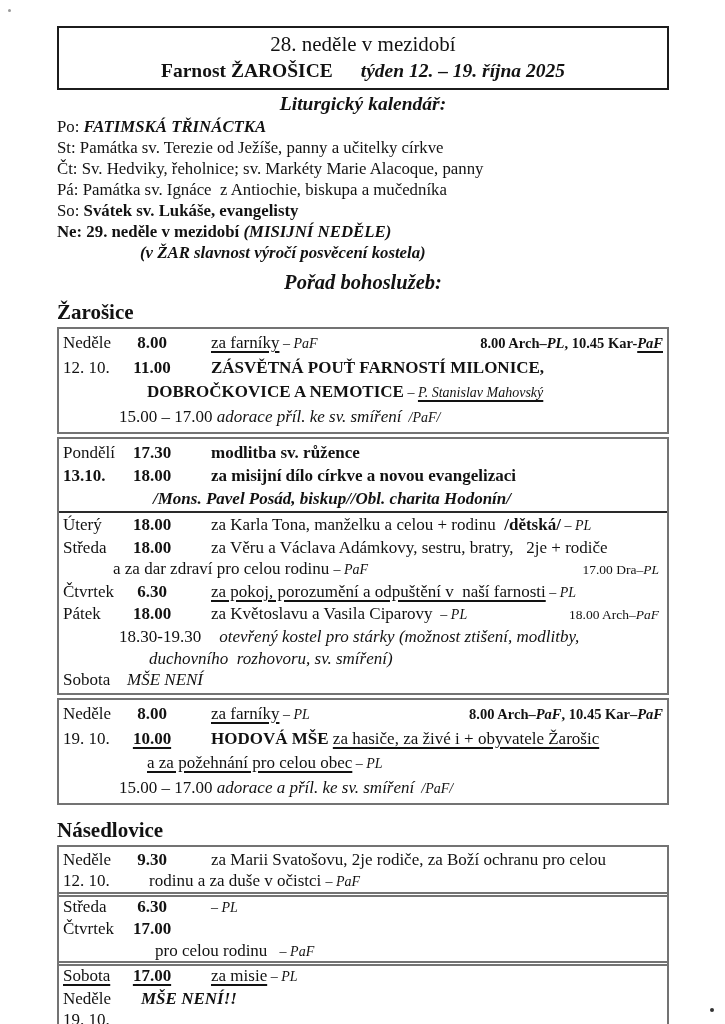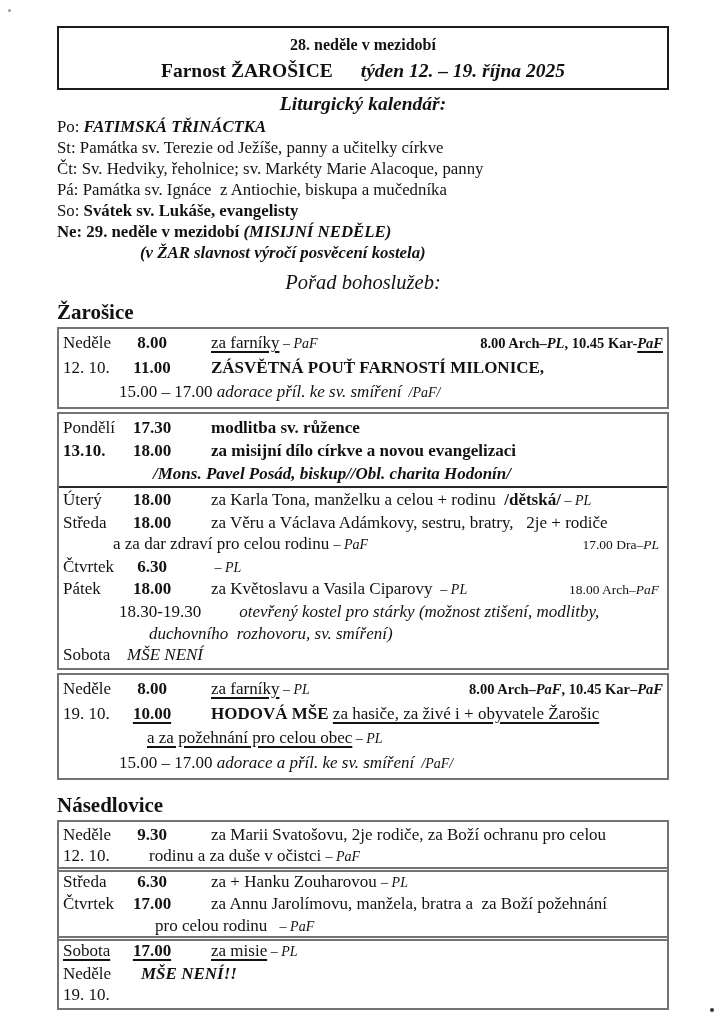--- a/index.html
+++ b/index.html
@@ -5,30 +5,30 @@
   html,body{margin:0;padding:0;background:#fff;}
   body{
     width:725px;height:1024px;position:relative;overflow:hidden;
     font-family:"Liberation Serif","DejaVu Serif",serif;
     color:#121212;
   }
   .doc{position:absolute;left:57px;top:26px;width:612px;}
 
   
   .header-box{border:2px solid #1c1c1c;text-align:center;padding:3px 4px 5px;}
-  .h-title{font-size:16px;font-weight:bold;line-height:27px;}
+  .h-title{font-size:21px;font-weight:normal;line-height:27px;}
   .h-sub{display:flex;justify-content:center;gap:28px;font-size:19.5px;font-weight:bold;line-height:25px;}
   .h-sub .week{font-style:italic;}
 
   
   .cal-heading{text-align:center;font-size:19.5px;font-weight:bold;font-style:italic;line-height:24px;margin-top:2px;}
   .cal-line{font-size:16.8px;line-height:21px;white-space:pre-wrap;}
   .cal-note{padding-left:83px;}
 
-  .sched-heading{text-align:center;font-size:20.5px;font-weight:normal;font-style:italic;line-height:26px;margin:6px 0 4px;}
+  .sched-heading{text-align:center;font-size:20.5px;font-weight:bold;font-style:italic;line-height:26px;margin:6px 0 4px;}
   .place-heading{font-size:21px;font-weight:bold;line-height:27px;margin-bottom:1px;}
 
   
   .box{border:2px solid #737373;padding:2px 4px;margin-bottom:3px;}
   .box.joined{margin-top:-5px;margin-bottom:0;}
   .nsec .box{margin-bottom:0;}
   .row{display:flex;align-items:baseline;font-size:17px;line-height:24px;white-space:pre-wrap;}
   .box2 .row{line-height:23px;}
   .box2 .row.lower{line-height:21.6px;}
   .nsec .row{line-height:21.5px;}
@@ -42,21 +42,21 @@
   .cel{font-size:14px;font-style:italic;}
   .right{margin-left:auto;font-size:14.5px;font-weight:bold;white-space:pre;}
   .right-sm{margin-left:auto;font-size:13.5px;white-space:pre;padding-right:4px;}
   .sep{border-top:2px solid #2a2a2a;margin:1px -4px;}
   .ind50{padding-left:50px;}
   .ind56{padding-left:56px;}
   .ind84{padding-left:84px;}
   .ind86{padding-left:86px;}
   .ind90{padding-left:90px;}
   .ind92{padding-left:92px;gap:8px;}
-  .gap26{padding-left:38px;}
+  .gap26{padding-left:18px;}
   .gap22{padding-left:22px;}
   .gap14{padding-left:14px;}
   .nsec{margin-top:12px;}
 
   .dot{position:absolute;border-radius:50%;}
   .dot.tl{left:8px;top:9px;width:3px;height:3px;background:#9a9a9a;}
   .dot.br{left:710px;top:1008px;width:4px;height:4px;background:#333;}
 </style>
 </head>
 <body>
@@ -90,20 +90,25 @@
       <span class="t">8.00</span>
       <span class="u">za farníky</span>
       <span class="cel"> – PaF</span>
       <span class="right"><span>8.00 Arch–</span><span class="i">PL</span><span>, 10.45 Kar-</span><span class="i u">PaF</span></span>
     </div>
     <div class="row">
       <span class="d">12. 10.</span>
       <span class="t">11.00</span>
       <span class="b">ZÁSVĚTNÁ POUŤ FARNOSTÍ MILONICE,</span>
     </div>
+    <div class="row ind84">
+      <span class="b">DOBROČKOVICE A NEMOTICE</span>
+      <span class="sm"> – </span>
+      <span class="sm i u">P. Stanislav Mahovský</span>
+    </div>
     <div class="row ind56">
       <span>15.00 – 17.00 </span>
       <span class="i">adorace příl. ke sv. smíření</span>
       <span class="cel">  /PaF/</span>
     </div>
   </div>
 
   <div class="box box2">
     <div class="row">
       <span class="d">Pondělí</span>
@@ -132,20 +137,21 @@
       <span>za Věru a Václava Adámkovy, sestru, bratry,   2je + rodiče</span>
     </div>
     <div class="row lower ind50">
       <span>a za dar zdraví pro celou rodinu </span>
       <span class="cel">– PaF</span>
       <span class="right-sm"><span>17.00 Dra–</span><span class="i">PL</span></span>
     </div>
     <div class="row lower">
       <span class="d">Čtvrtek</span>
       <span class="t">6.30</span>
+      <span class="u">za pokoj, porozumění a odpuštění v  naší farnosti</span>
       <span class="cel"> – PL</span>
     </div>
     <div class="row lower">
       <span class="d">Pátek</span>
       <span class="t">18.00</span>
       <span>za Květoslavu a Vasila Ciparovy </span>
       <span class="cel"> – PL</span>
       <span class="right-sm"><span>18.00 Arch–</span><span class="i">PaF</span></span>
     </div>
     <div class="row lower ind56">
@@ -199,27 +205,25 @@
         <span class="d">12. 10.</span>
         <span class="gap22">rodinu a za duše v očistci </span>
         <span class="cel">– PaF</span>
       </div>
     </div>
 
     <div class="box joined">
       <div class="row">
         <span class="d">Středa</span>
         <span class="t">6.30</span>
-        <span>za + Hanku Zouharovou </span>
         <span class="cel">– PL</span>
       </div>
       <div class="row">
         <span class="d">Čtvrtek</span>
         <span class="t">17.00</span>
-        <span>za Annu Jarolímovu, manžela, bratra a  za Boží požehnání</span>
       </div>
       <div class="row ind92">
         <span>pro celou rodinu </span>
         <span class="cel">– PaF</span>
       </div>
     </div>
 
     <div class="box joined">
       <div class="row">
         <span class="d u">Sobota</span>

